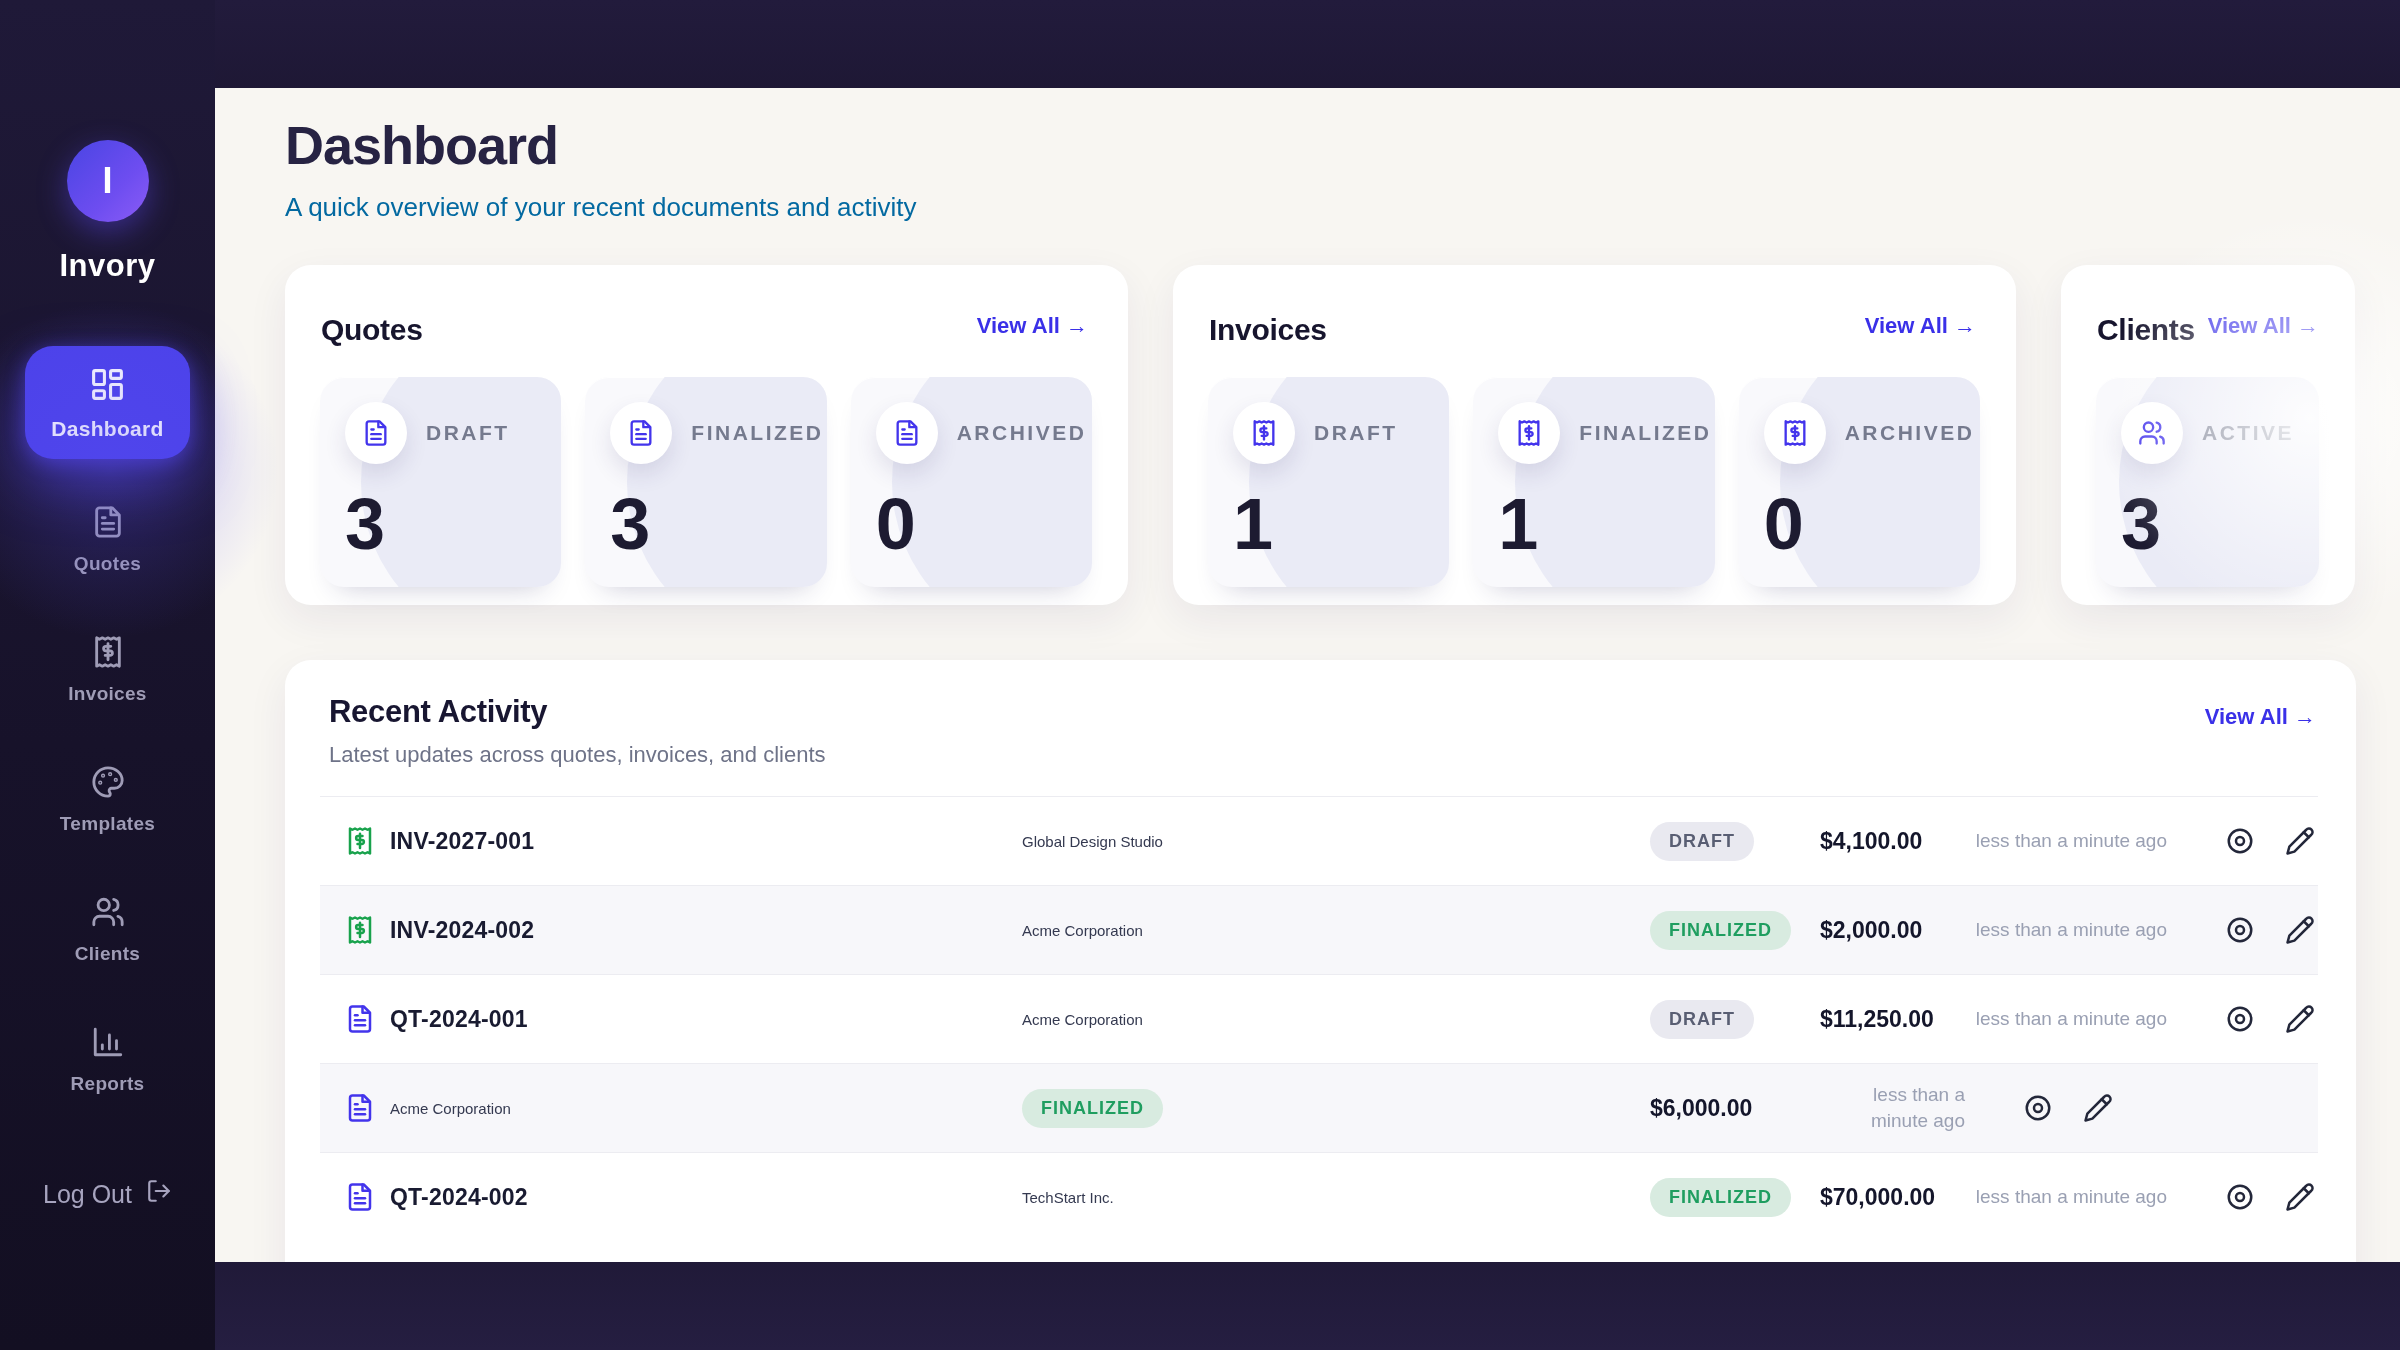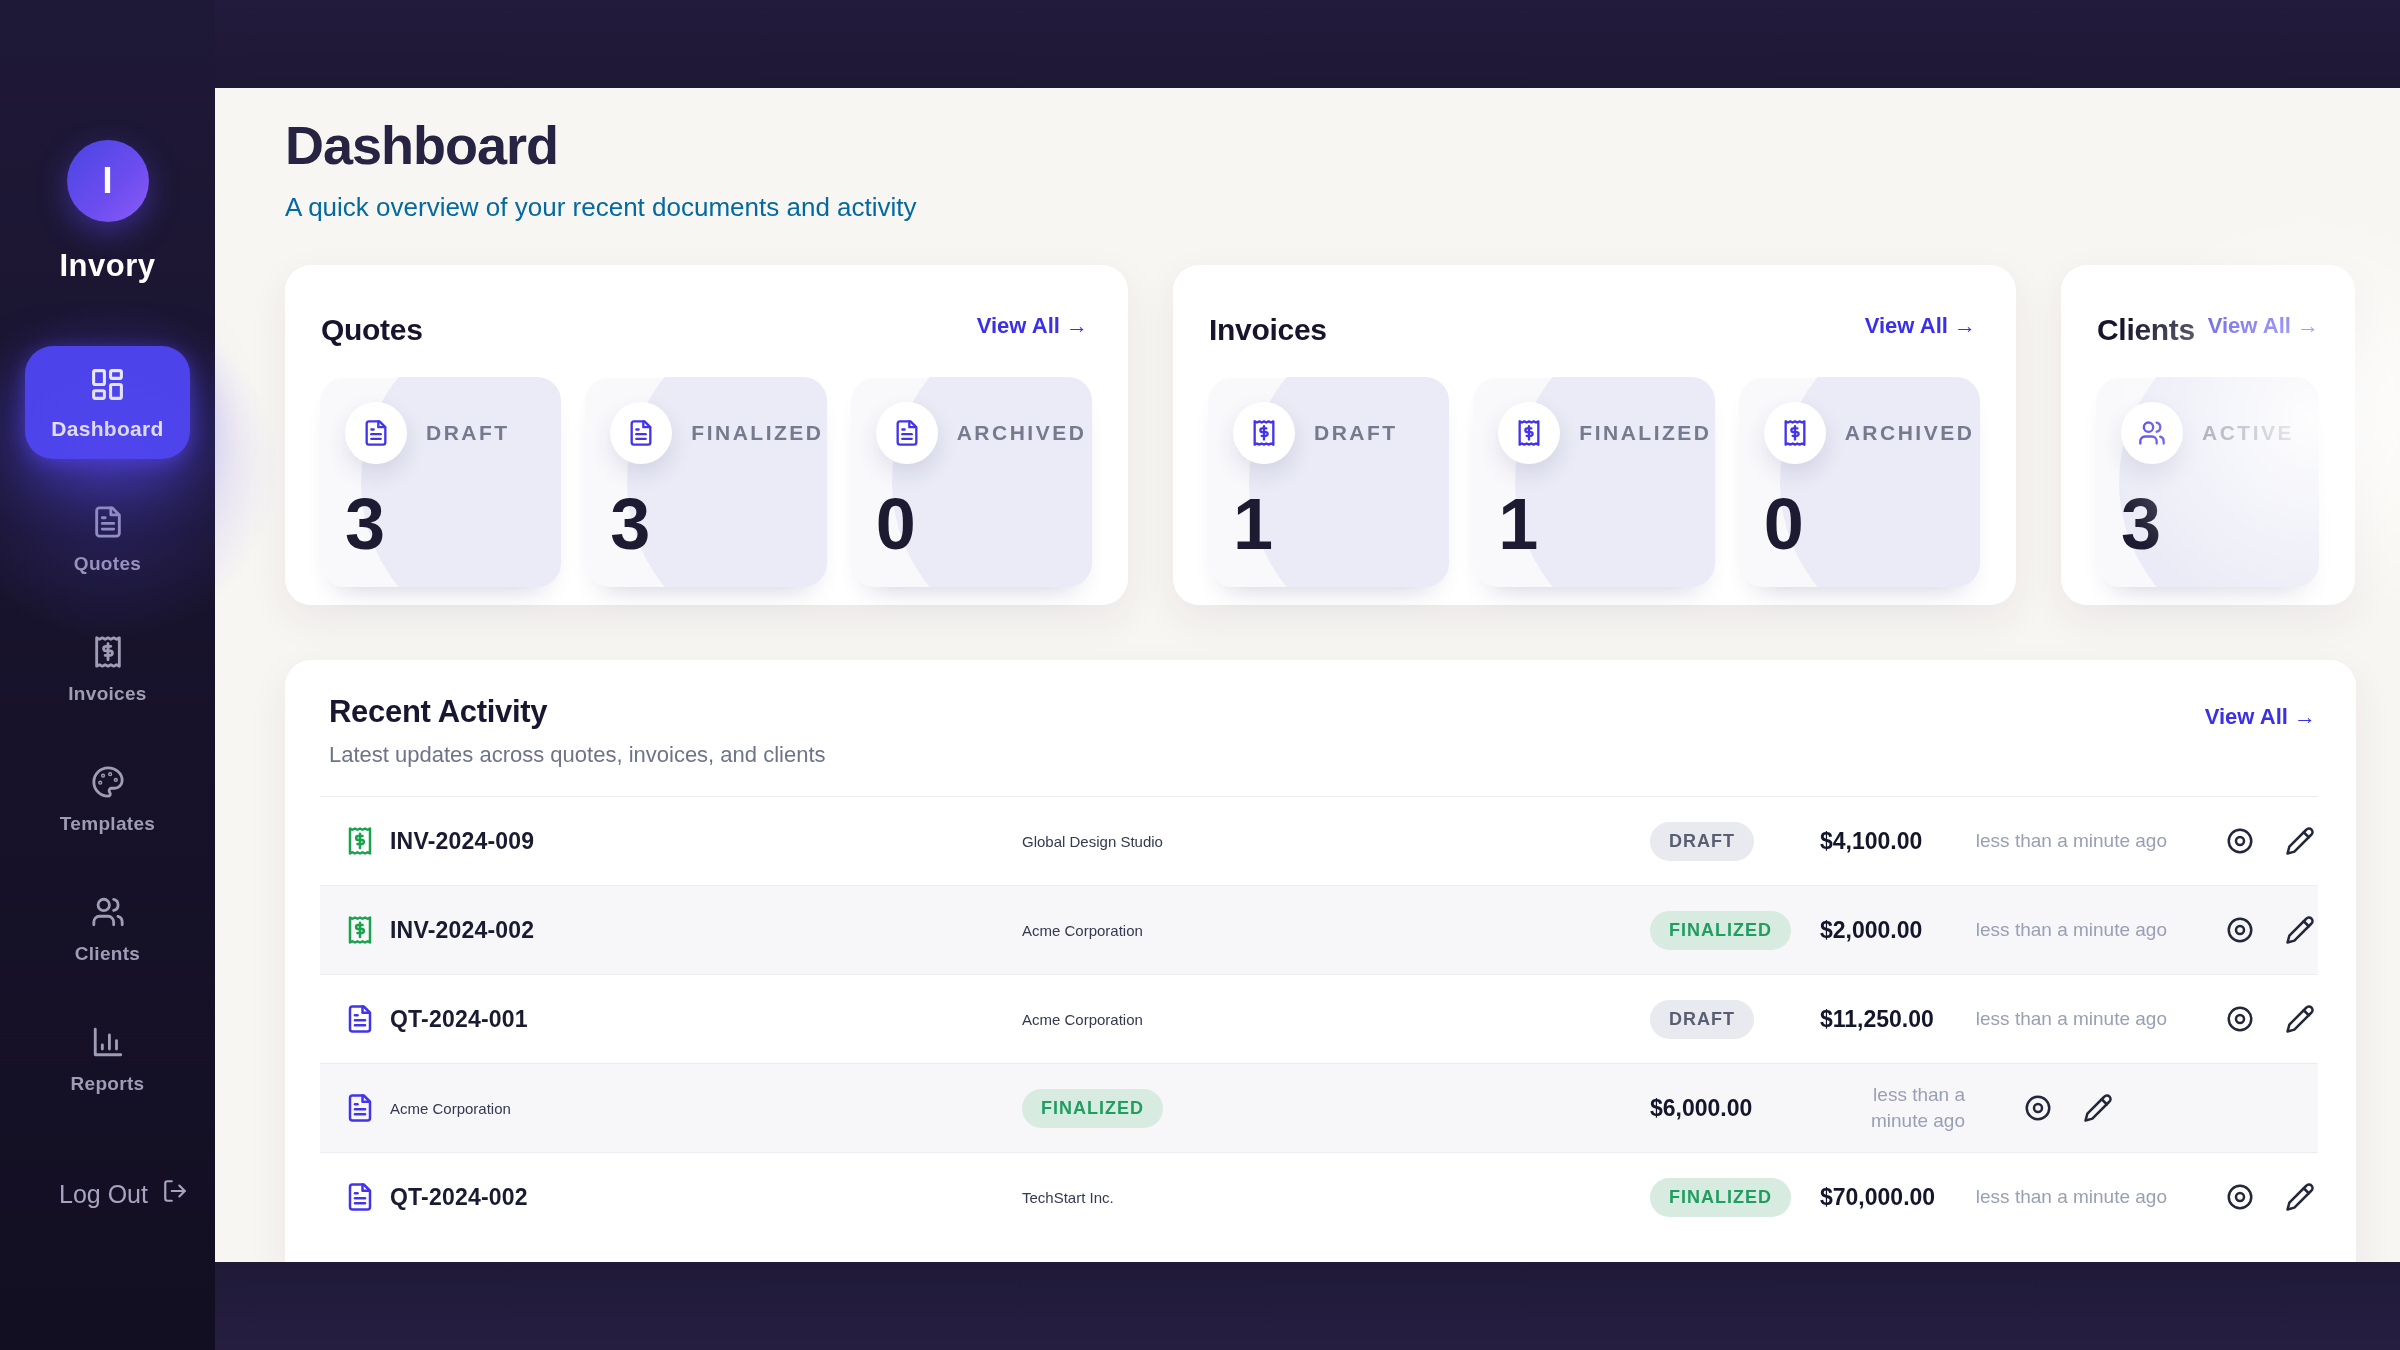--- a/index.html
+++ b/index.html
@@ -34,21 +34,21 @@
   }
   .nav-item svg{width:34px;height:34px;stroke:#9f9cb6;}
   .nav-item .nav-label{font-size:19px;font-weight:600;letter-spacing:.3px;}
   .nav-item.active{
     background:#4c42ea;color:#fff;padding:20px 0 18px;
     box-shadow:0 22px 55px rgba(84,70,240,.55),0 4px 18px rgba(84,70,240,.5);
   }
   .nav-item.active svg{stroke:#fff;width:37px;height:37px;}
   .nav-item.active .nav-label{font-size:21px;font-weight:700;}
   .logout{
-    position:absolute;bottom:140px;left:16px;width:100%;display:flex;align-items:center;justify-content:center;gap:14px;
+    position:absolute;bottom:140px;left:0;width:100%;display:flex;align-items:center;justify-content:center;gap:14px;
     color:#a7a4bf;font-size:25px;font-weight:500;cursor:pointer;
   }
   .logout svg{width:26px;height:26px;stroke:#a7a4bf;}
   
   .content{
     position:absolute;left:215px;top:88px;width:2185px;height:1174px;
     background:#f8f6f2;overflow:hidden;z-index:2;
   }
   .content::after{
     content:"";position:absolute;right:-120px;top:120px;width:420px;height:420px;border-radius:50%;
@@ -374,21 +374,21 @@
 
           <div class="trow">
             <span class="doc-icon invoice">
               <svg class="receipt-svg" viewBox="0 0 24 24">
                 <path d="M4 2v20l2-1 2 1 2-1 2 1 2-1 2 1 2-1 2 1V2l-2 1-2-1-2 1-2-1-2 1-2-1-2 1Z"></path>
                 <path d="M14 8h-3.5a1.6 1.6 0 0 0 0 3.2h3a1.6 1.6 0 0 1 0 3.2H10"></path>
                 <path d="M12 6.2v11.3"></path>
               </svg>
 
             </span>
-            <span class="cell-doc">INV-2024-009</span>
+            <span class="cell-doc">INV-2027-001</span>
             <span class="cell-client">Global Design Studio</span>
             <span><span class="badge draft">DRAFT</span></span>
             <span class="cell-amount">$4,100.00</span>
             <span class="cell-updated">less than a minute ago</span>
             <span class="cell-actions">
               <button class="action-btn">
                 <span>
                   <svg viewBox="0 0 24 24">
                     <circle cx="12" cy="12" r="9"></circle>
                     <circle cx="12" cy="12" r="3.2"></circle>

